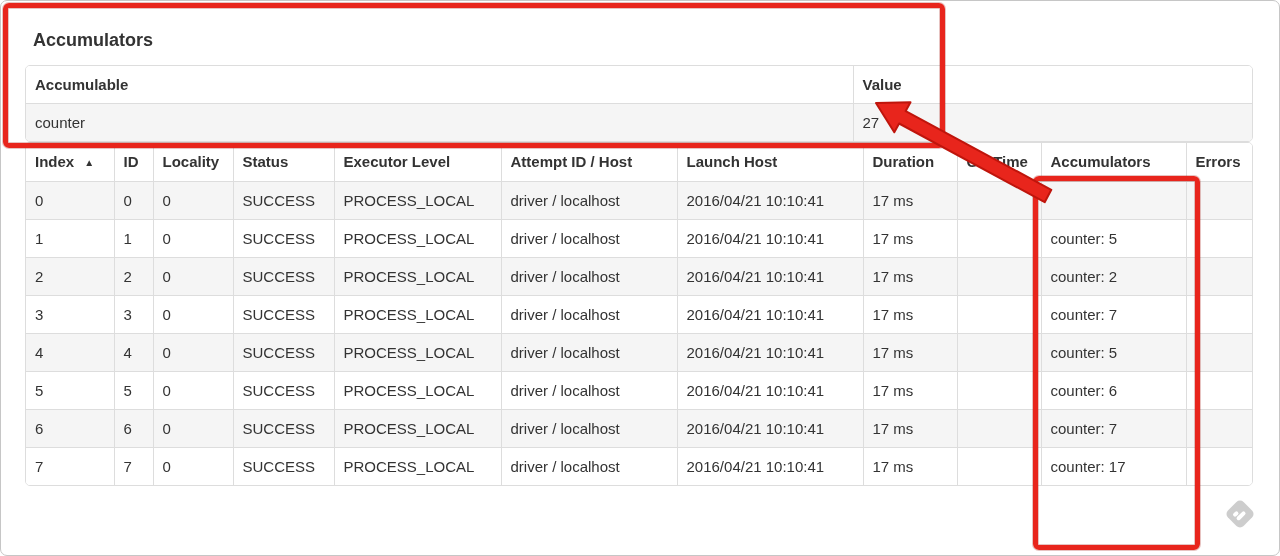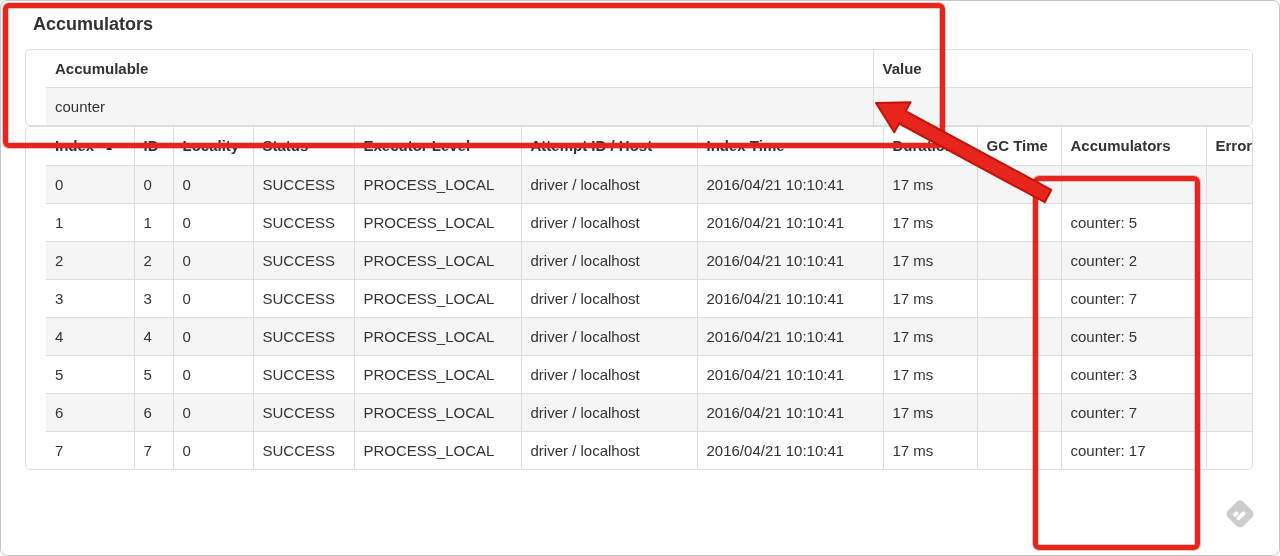--- a/index.html
+++ b/index.html
@@ -6,30 +6,29 @@
   body {
     width:1280px; height:556px; position:relative; overflow:hidden;
     background:#ffffff; color:#333333;
     font-family:"Liberation Sans","DejaVu Sans",sans-serif;
     font-size:15px;
   }
   .page-frame {
     position:absolute; inset:0; border:1px solid #c6c6c6; border-radius:7px;
     pointer-events:none;
   }
-  .content { position:absolute; left:25px; top:0; width:1228px; }
+  .content { position:absolute; left:25px; top:16px; width:1228px; }
   h4.section-heading {
     font-size:18px; line-height:22px; font-weight:bold; color:#333;
     margin:0 0 14px 8px; padding-top:13px;
   }
   h4.tasks-heading { margin-top:0; padding-top:30px; margin-bottom:15px; }
   .table-wrap {
     border:1px solid #dddddd; border-radius:5px; overflow:hidden;
     background:#fff;
-    padding-left:20px;
   }
   table.tbl { border-collapse:collapse; table-layout:fixed; width:100%; }
   .tbl th, .tbl td {
     padding:8px 9px; text-align:left; vertical-align:top;
     font-size:15px; line-height:21px; color:#333;
     border-left:1px solid #dddddd; border-top:1px solid #dddddd;
     white-space:nowrap; overflow:hidden;
   }
   .tbl th { font-weight:bold; background:#ffffff; }
   .tbl th:first-child, .tbl td:first-child { border-left:none; }
@@ -107,21 +106,21 @@
           <col style="width:68px">
       </colgroup>
       <thead>
         <tr>
           <th><span>Index</span><span class="sort-caret">▲</span></th>
           <th>ID</th>
           <th>Locality</th>
           <th>Status</th>
           <th>Executor Level</th>
           <th>Attempt ID / Host</th>
-          <th>Index Time</th>
+          <th>Launch Host</th>
           <th>Duration</th>
           <th>GC Time</th>
           <th>Accumulators</th>
           <th>Errors</th>
         </tr>
       </thead>
       <tbody>
         <tr>
           <td>0</td>
           <td>0</td>
@@ -190,21 +189,21 @@
         <tr>
           <td>5</td>
           <td>5</td>
           <td>0</td>
           <td>SUCCESS</td>
           <td>PROCESS_LOCAL</td>
           <td>driver / localhost</td>
           <td>2016/04/21 10:10:41</td>
           <td>17 ms</td>
           <td></td>
-          <td>counter: 3</td>
+          <td>counter: 6</td>
           <td></td>
         </tr>
         <tr>
           <td>6</td>
           <td>6</td>
           <td>0</td>
           <td>SUCCESS</td>
           <td>PROCESS_LOCAL</td>
           <td>driver / localhost</td>
           <td>2016/04/21 10:10:41</td>

